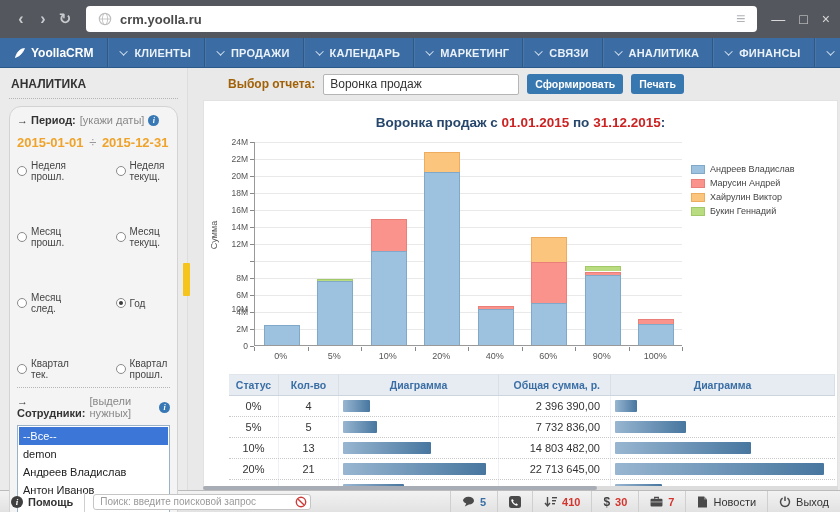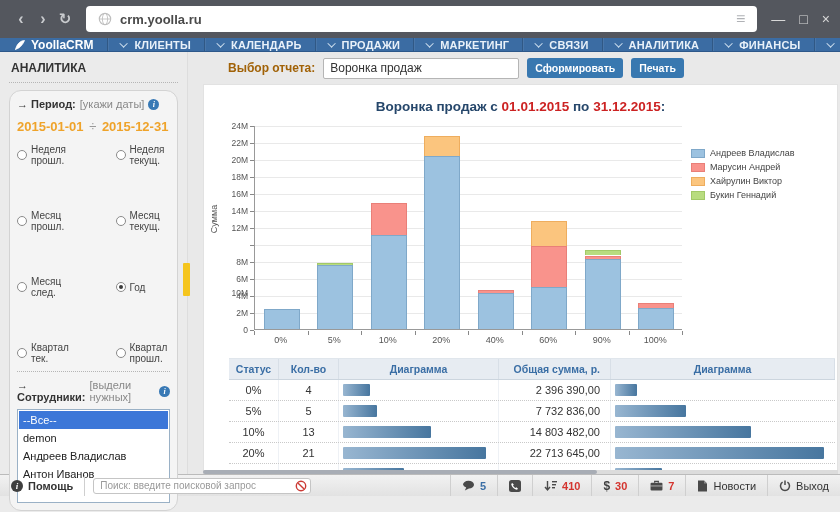--- a/index.html
+++ b/index.html
@@ -11,21 +11,21 @@
   .nav-btn { color:#c9cbce; font-size:16px; font-weight:bold; width:22px; text-align:center; cursor:pointer; }
   .reload { font-size:15px; }
   .urlbar { margin-left:10px; flex:1; height:26px; background:#fff; border-radius:4px; display:flex; align-items:center; padding:0 8px; }
   .globe { width:14px; height:14px; margin:0 8px 0 4px; opacity:.55; }
   .url-text { font-size:13px; font-weight:bold; color:#4a4a4a; flex:1; }
   .menu-burger { color:#b0b2b6; font-size:16px; padding:0 4px; cursor:pointer; }
   .win-controls { display:flex; align-items:center; margin-left:14px; gap:14px; color:#d8d8d8; font-size:14px; }
   .win-controls span { cursor:pointer; }
 
   
-  .appnav { height:14px; background:#3b6ca3; display:flex; align-items:stretch; border-bottom:1px solid #2d588a; }
+  .appnav { height:30px; background:#3b6ca3; display:flex; align-items:stretch; border-bottom:1px solid #2d588a; }
   .logo { display:flex; align-items:center; gap:5px; padding:0 14px; color:#fff; font-size:12px; font-weight:bold; border-right:1px solid rgba(0,0,0,.18); }
   .nav-item { display:flex; align-items:center; gap:6px; padding:0 13px; color:#e9f1f9; font-size:11px; font-weight:bold; letter-spacing:.2px; border-right:1px solid rgba(0,0,0,.18); border-left:1px solid rgba(255,255,255,.07); cursor:pointer; }
   .chev { width:6px; height:6px; border-left:1.5px solid #cfe0ef; border-bottom:1.5px solid #cfe0ef; transform:rotate(-45deg) translateY(-2px); }
   .appnav .spacer { flex:1; }
 
   
   .page { display:flex; height:422px; }
   .sidebar { width:188px; background:#ebebeb; padding:7px 9px; border-right:1px solid #ddd; }
   .sb-title { font-size:12px; font-weight:bold; color:#333; margin:2px 0 5px 2px; }
   .dotted { border:none; border-top:1px dotted #b5b5b5; margin:7px 0; }
@@ -136,25 +136,25 @@
         </svg>
       <span>YoollaCRM</span>
     </div>
     <div style="display:flex">
         <div class="nav-item">
           <span class="chev"></span>
           <span>КЛИЕНТЫ</span>
         </div>
         <div class="nav-item">
           <span class="chev"></span>
+          <span>ПРОДАЖИ</span>
+        </div>
+        <div class="nav-item">
+          <span class="chev"></span>
           <span>КАЛЕНДАРЬ</span>
-        </div>
-        <div class="nav-item">
-          <span class="chev"></span>
-          <span>ПРОДАЖИ</span>
         </div>
         <div class="nav-item">
           <span class="chev"></span>
           <span>МАРКЕТИНГ</span>
         </div>
         <div class="nav-item">
           <span class="chev"></span>
           <span>СВЯЗИ</span>
         </div>
         <div class="nav-item">

